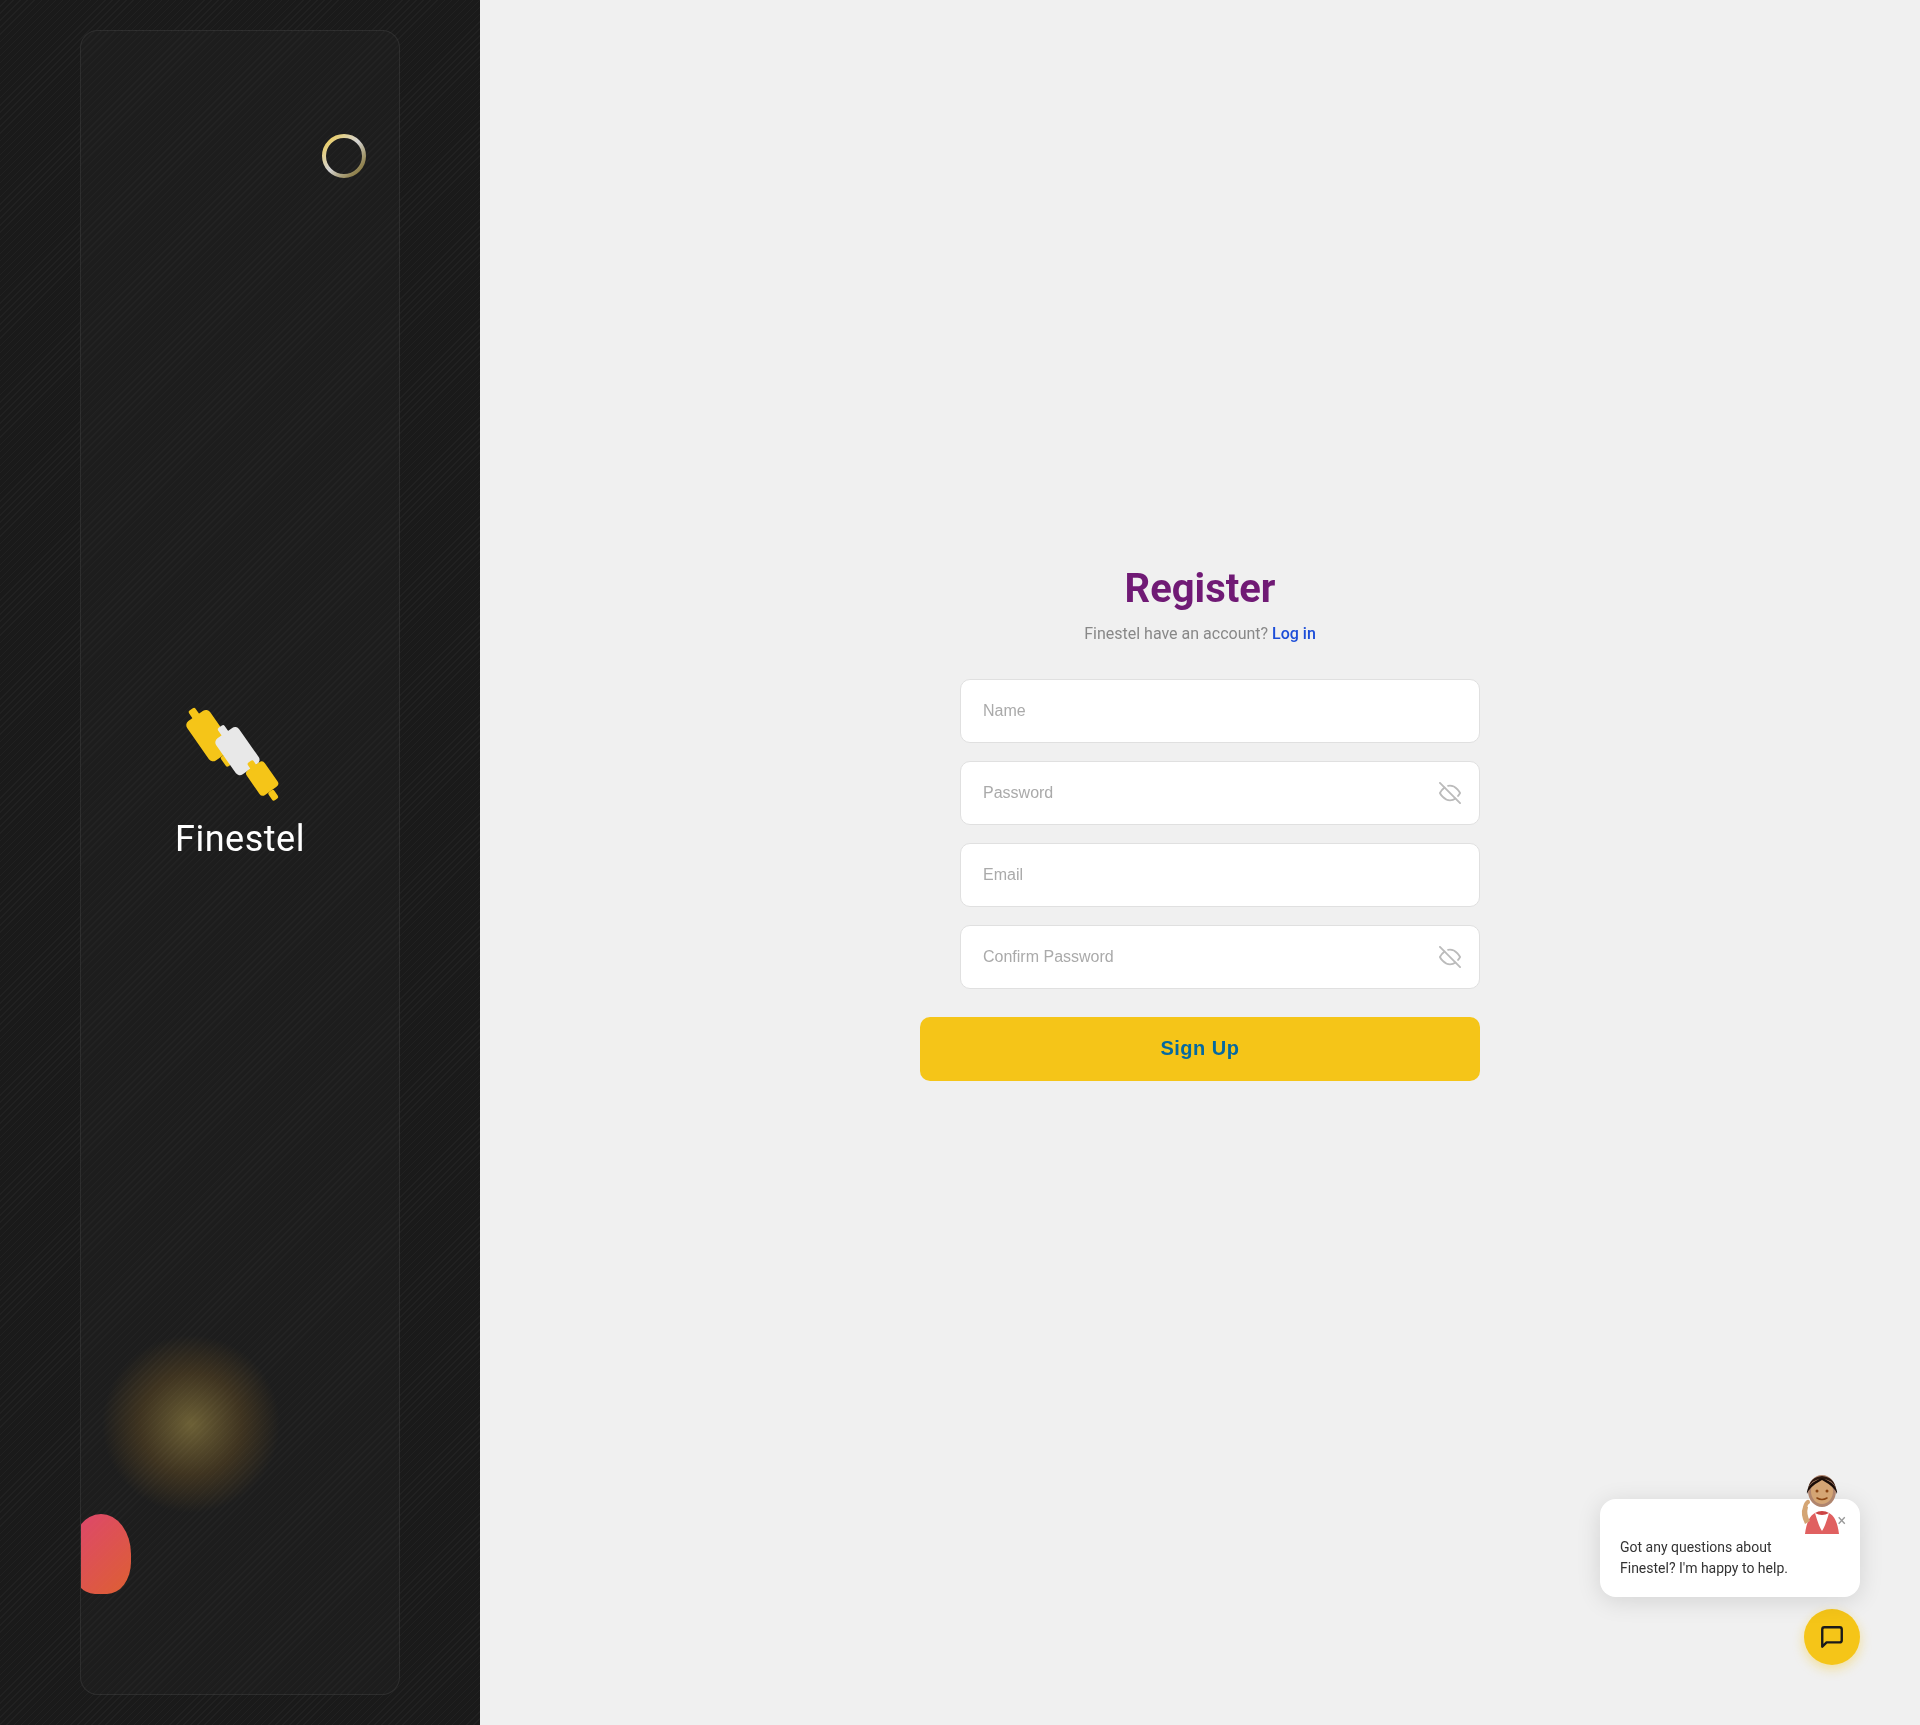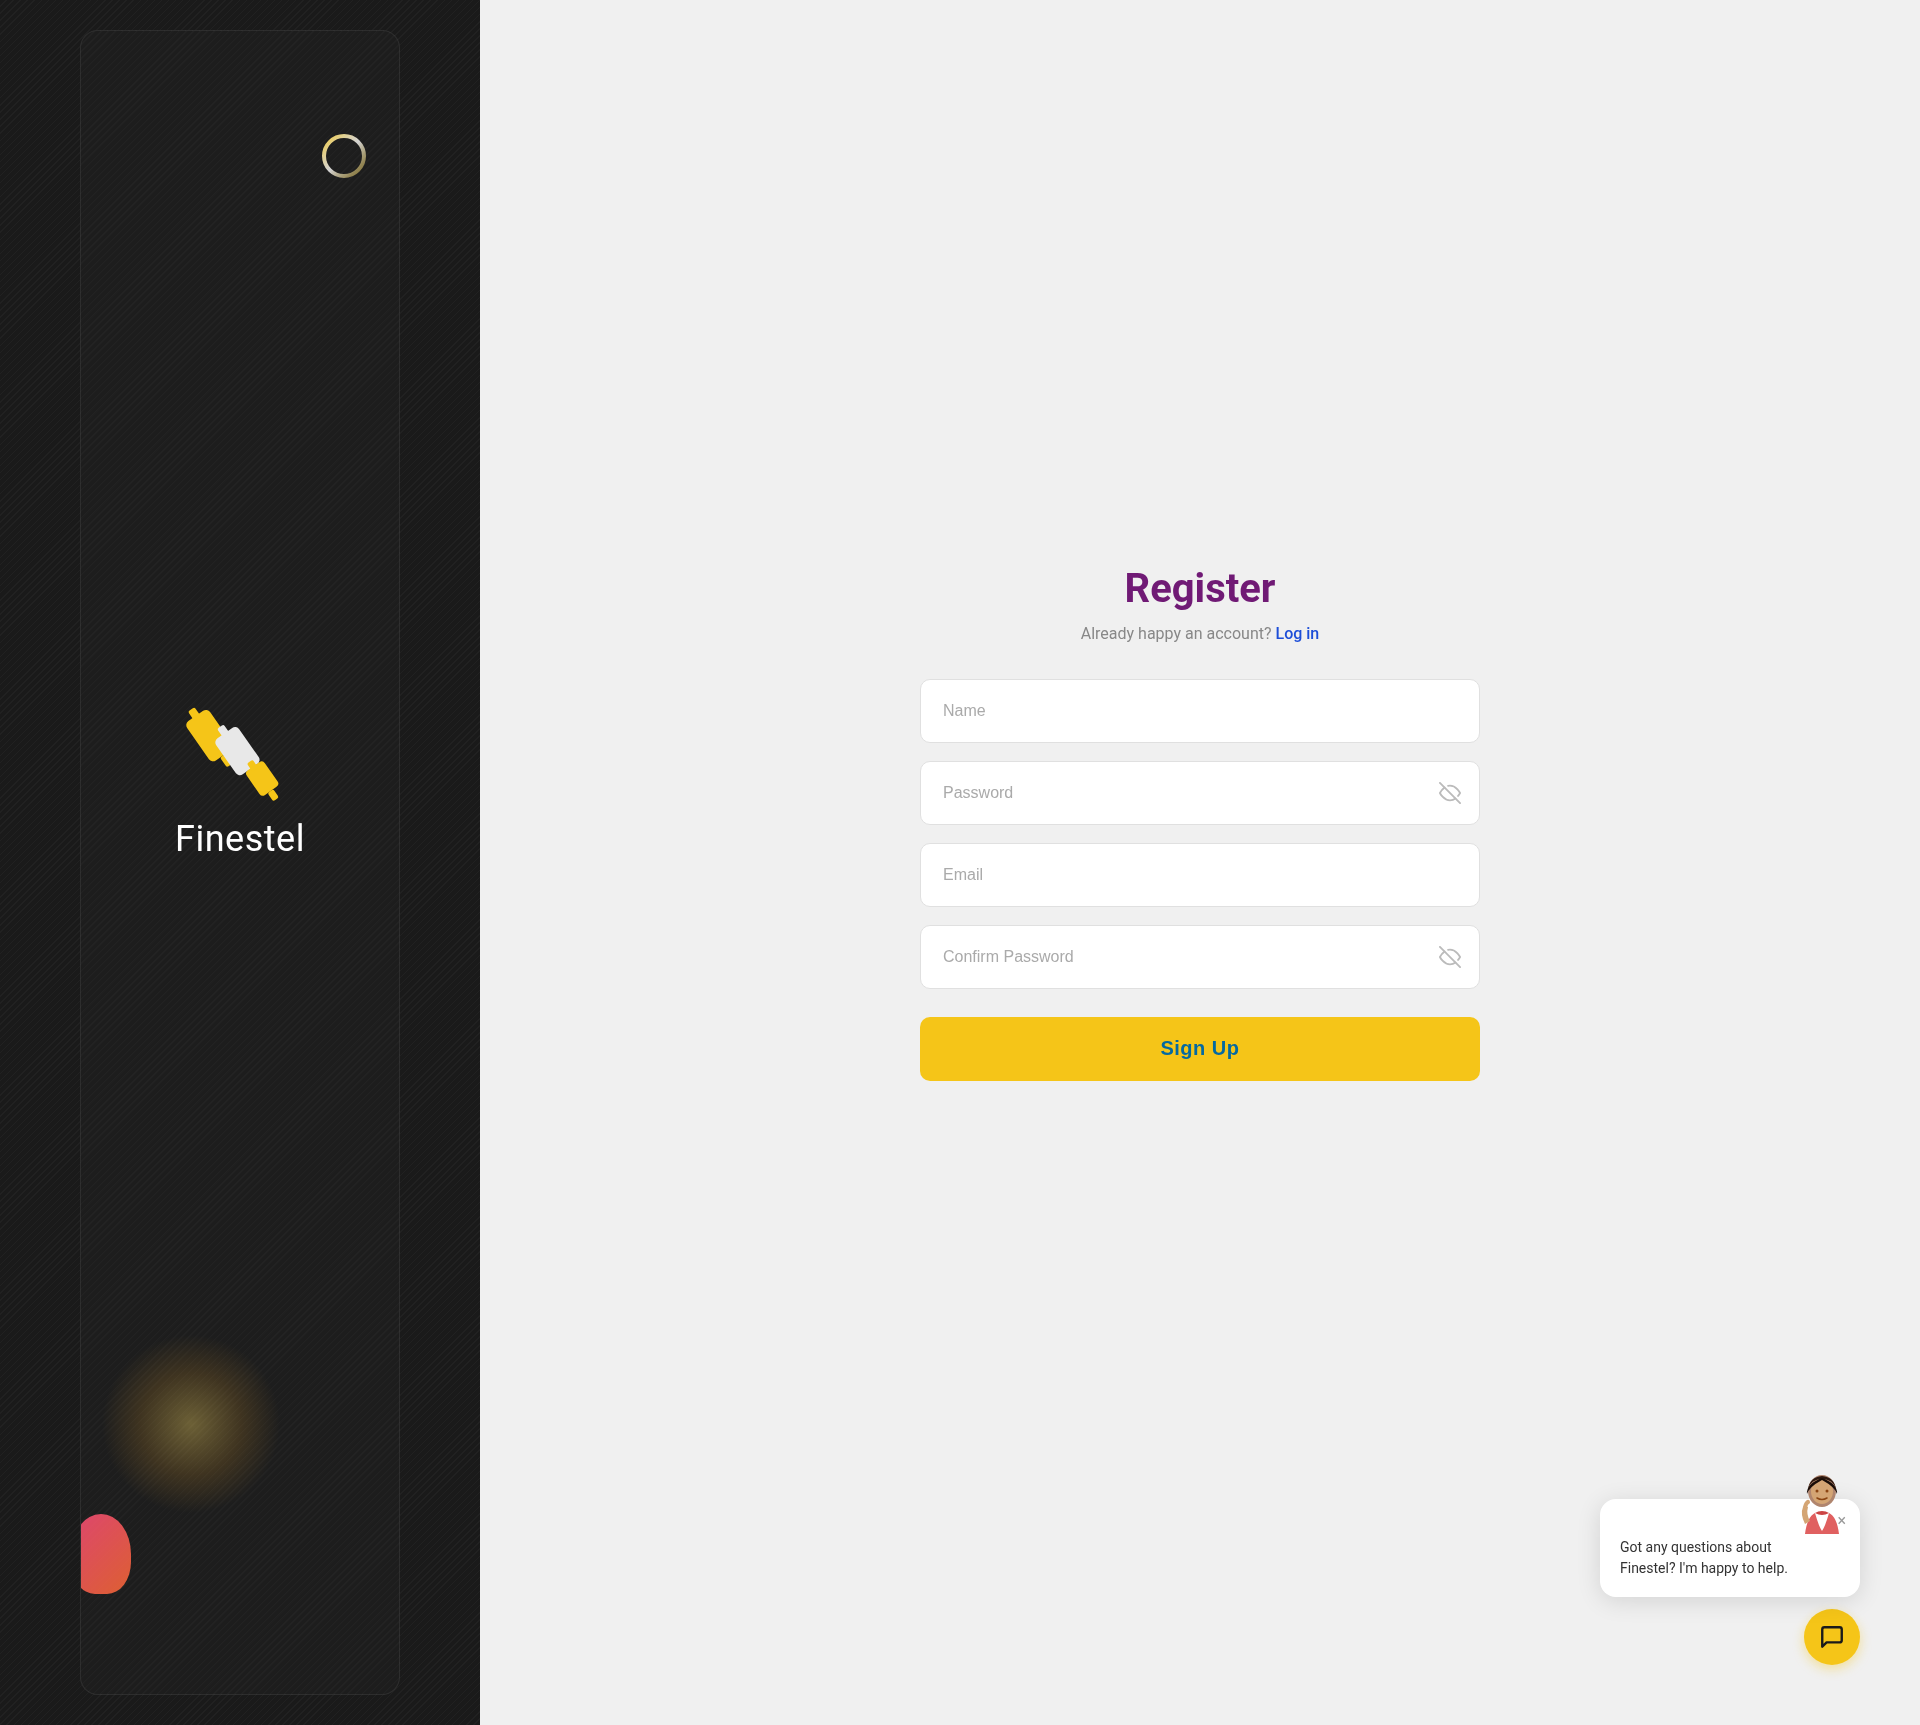--- a/index.html
+++ b/index.html
@@ -135,20 +135,21 @@
     .login-link {
       color: #1d4ed8;
       text-decoration: none;
       font-weight: 500;
       cursor: pointer;
     }
 
     .form-group {
       margin-bottom: 18px;
       position: relative;
+      margin-left: 40px;
     }
 
     .form-input {
       width: 100%;
       height: 64px;
       border: 1px solid #e0e0e0;
       border-radius: 10px;
       padding: 0 50px 0 22px;
       font-size: 16px;
       color: #333;
@@ -309,21 +310,21 @@
   </div>
 </div>
 
 <div class="right-panel">
 
   <div class="register-container">
 
     <h1 class="register-title">Register</h1>
 
     <p class="login-prompt">
-      <span>Already happy an account?</span>
+      <span>Finestel have an account?</span>
       <a class="login-link">Log in</a>
     </p>
 
     
     <div class="form-group">
       <input type="text" class="form-input" placeholder="Name" style="">
     </div>
 
     
     <div class="form-group">

